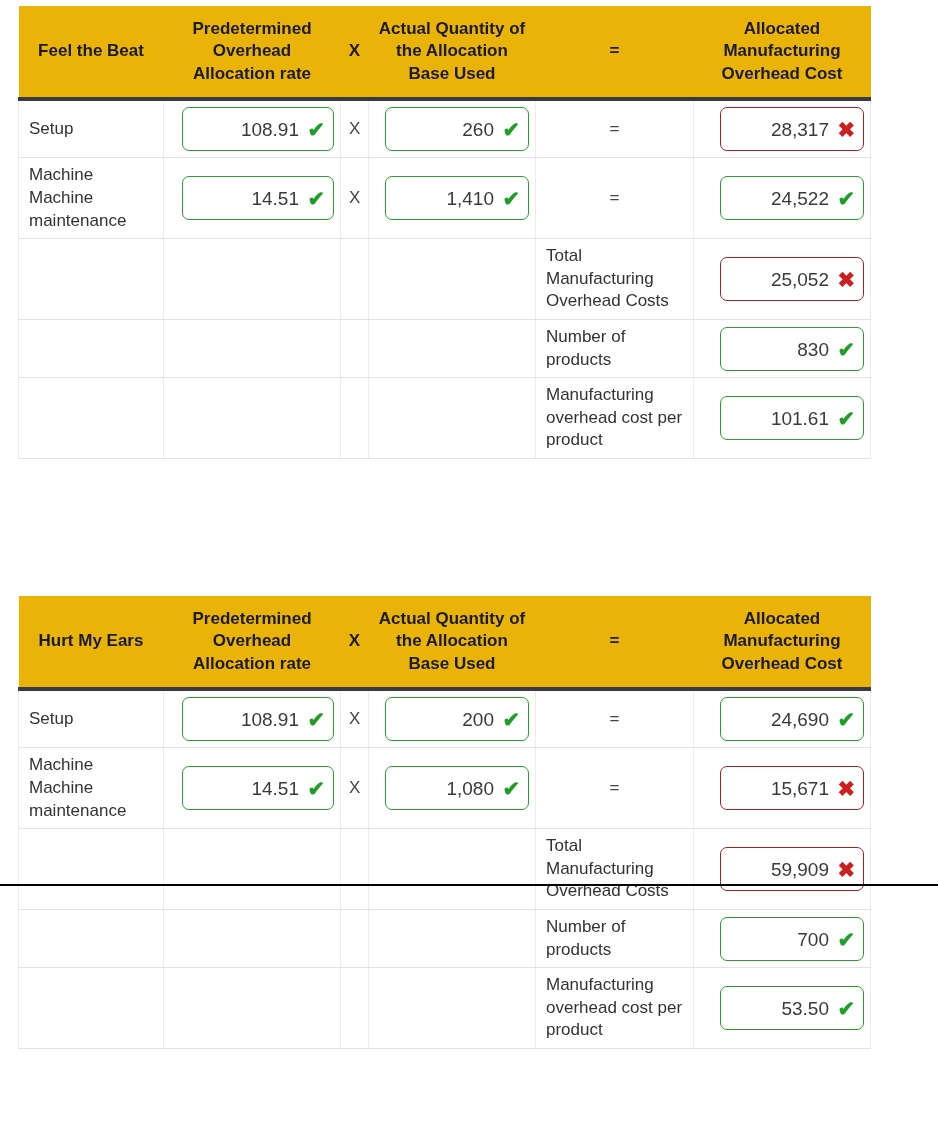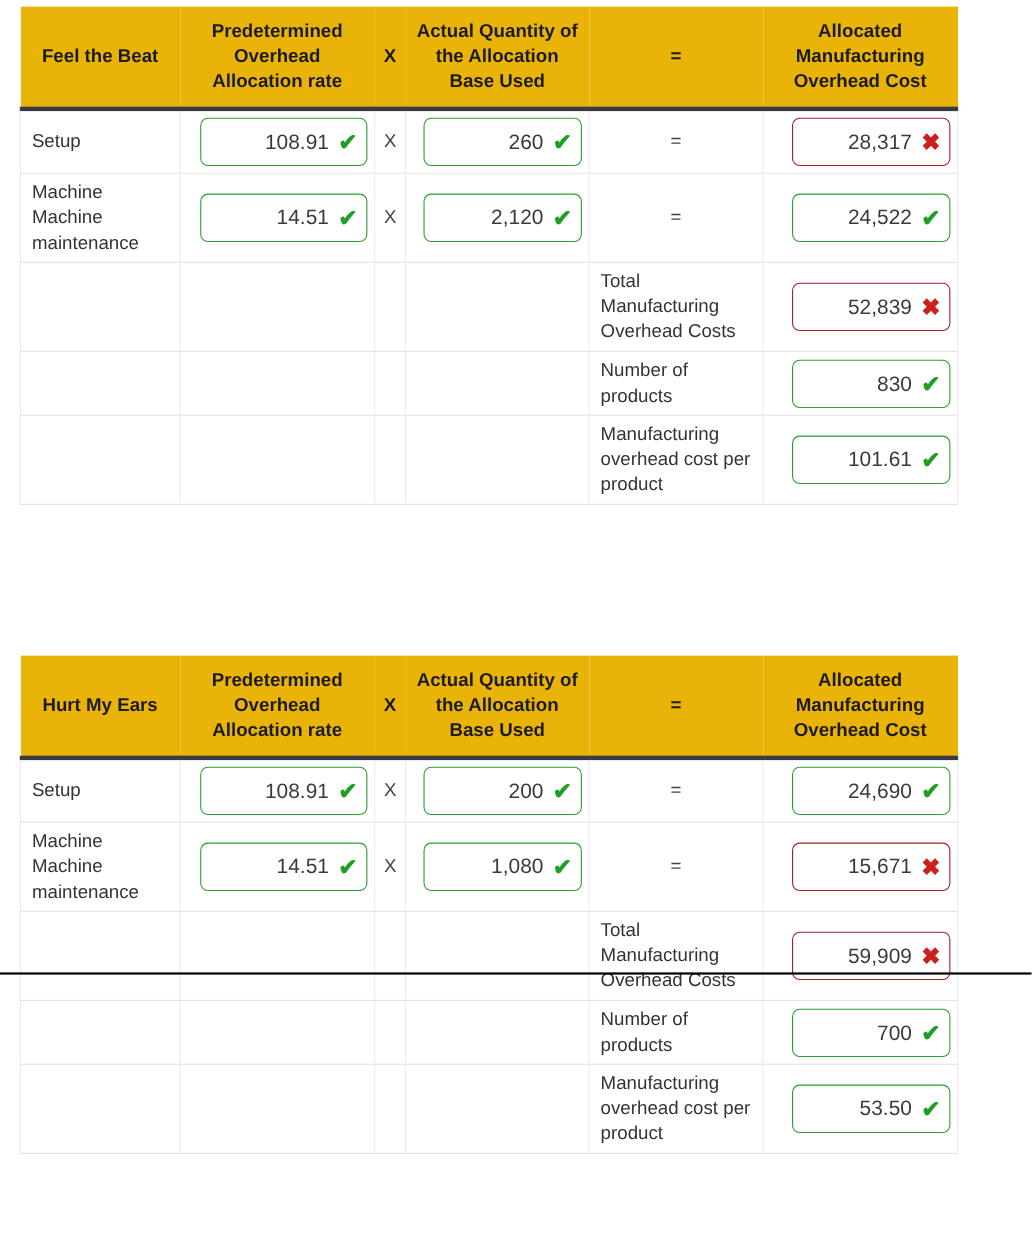--- a/index.html
+++ b/index.html
@@ -182,35 +182,35 @@
               <span class="field bad alloc"><span class="val">28,317</span><span class="mark cross">✖</span></span>
             </td>
           </tr>
           <tr>
             <td class="td-label">Machine Machine maintenance</td>
             <td class="td-field">
               <span class="field ok rate"><span class="val">14.51</span><span class="mark check">✔</span></span>
             </td>
             <td class="td-op">X</td>
             <td class="td-field">
-              <span class="field ok qty"><span class="val">2,120</span><span class="mark check">✔</span></span>
+              <span class="field ok qty"><span class="val">1,410</span><span class="mark check">✔</span></span>
             </td>
             <td class="td-op">=</td>
             <td class="td-field">
               <span class="field ok alloc"><span class="val">24,522</span><span class="mark check">✔</span></span>
             </td>
           </tr>
           <tr>
             <td class="td-label"></td>
             <td class=""></td>
             <td class=""></td>
             <td class=""></td>
             <td class="td-desc">Total Manufacturing Overhead Costs</td>
             <td class="td-field">
-              <span class="field bad alloc"><span class="val">52,839</span><span class="mark cross">✖</span></span>
+              <span class="field bad alloc"><span class="val">25,052</span><span class="mark cross">✖</span></span>
             </td>
           </tr>
           <tr>
             <td class="td-label"></td>
             <td class=""></td>
             <td class=""></td>
             <td class=""></td>
             <td class="td-desc">Number of products</td>
             <td class="td-field">
               <span class="field ok alloc"><span class="val">830</span><span class="mark check">✔</span></span>

